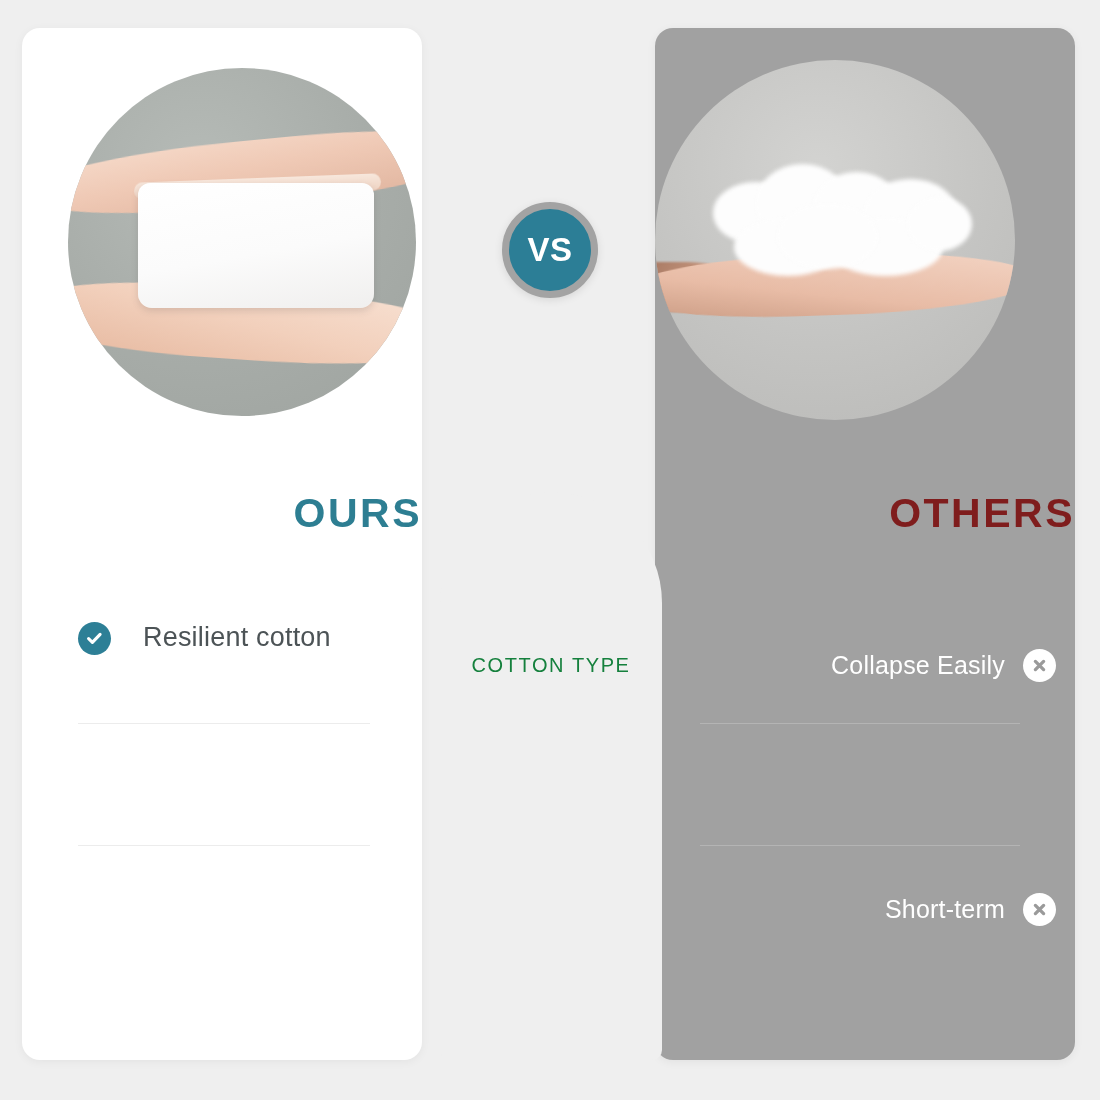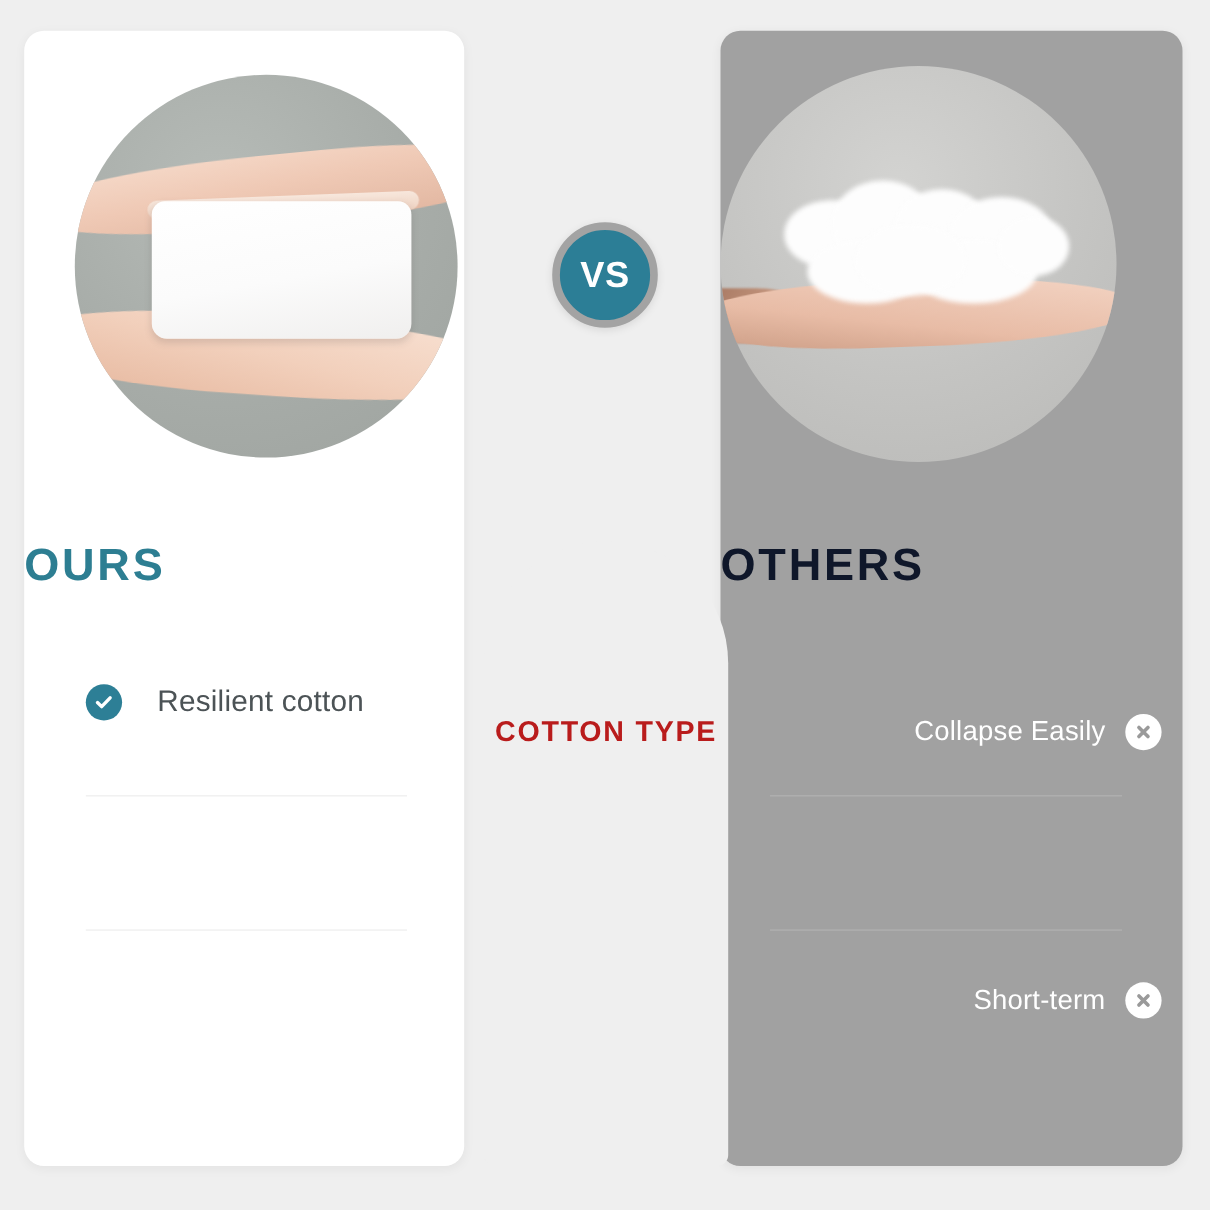--- a/index.html
+++ b/index.html
@@ -157,27 +157,27 @@
   #vs-badge span {
     color: #FFFFFF;
     font-size: 33px;
     font-weight: 700;
     letter-spacing: 0.5px;
   }
 
   
   .col-title {
     position: absolute;
-    text-align: left;
+    text-align: right;
     font-size: 41px;
     font-weight: 700;
     letter-spacing: 2.5px;
   }
   #title-ours   { left: 22px;  top: 490px; width: 400px; color: #2D7E92; }
-  #title-others { left: 655px; top: 490px; width: 420px; color: #0f172a; }
+  #title-others { left: 655px; top: 490px; width: 420px; color: #7f1d1d; }
 
   
   .rows { position: absolute; left: 0; top: 0; width: 1100px; height: 1100px; }
 
   .row { position: absolute; left: 0; width: 1100px; height: 86px; }
   .row.r0 { top: 622px; }
   .row.r1 { top: 744px; }
   .row.r2 { top: 866px; }
 
   
@@ -204,24 +204,24 @@
     letter-spacing: 0.2px;
     white-space: nowrap;
   }
 
   
   .cell-label {
     position: absolute;
     left: 440px; top: 0;
     width: 222px; height: 86px;
     display: flex; align-items: center; justify-content: center;
-    font-size: 26px;
-    font-weight: 700;
+    font-size: 20px;
+    font-weight: 400;
     letter-spacing: 1.6px;
-    color: #b91c1c;
+    color: #15803d;
     z-index: 4;
   }
 
   
   .cell-others {
     position: absolute;
     left: 721px; top: 0;
     width: 335px; height: 86px;
     display: flex;
     align-items: center;

